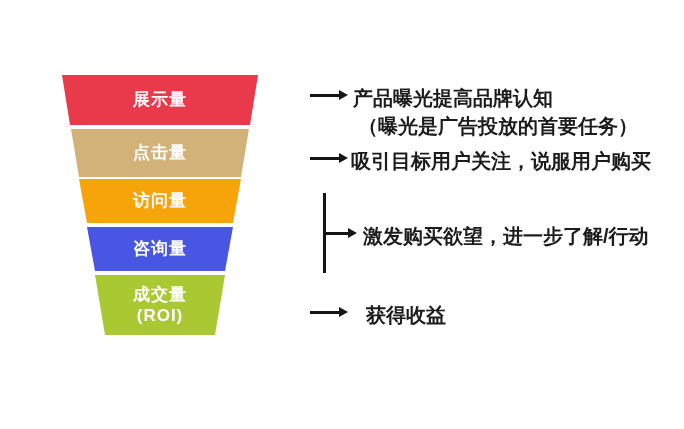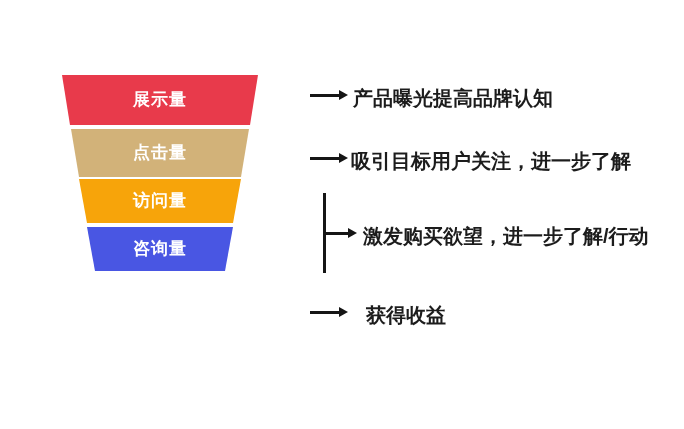--- a/index.html
+++ b/index.html
@@ -46,27 +46,32 @@
     </div>
     <div class="seg seg2" style="background-color: rgb(210, 178, 121);">
       <span>点击量</span>
     </div>
     <div class="seg seg3" style="background-color: rgb(247, 164, 10);">
       <span>访问量</span>
     </div>
     <div class="seg seg4" style="background-color: rgb(73, 86, 227);">
       <span>咨询量</span>
     </div>
+    <div class="seg seg5" style="background-color: rgb(169, 200, 50);">
+      <span>成交量</span>
+      <span>(ROI)</span>
+    </div>
   </div>
 
   <div class="arrow" style="left:310px;top:94px;width:30px;"></div>
   <div class="ann" style="left:353px;top:85px;">产品曝光提高品牌认知</div>
+  <div class="ann" style="left:358px;top:113px;">（曝光是广告投放的首要任务）</div>
 
   <div class="arrow" style="left:310px;top:157px;width:30px;"></div>
-  <div class="ann" style="left:351px;top:148px;">吸引目标用户关注，进一步了解</div>
+  <div class="ann" style="left:351px;top:148px;">吸引目标用户关注，说服用户购买</div>
 
   <div class="vline" style="left:323px;top:193px;height:80px;"></div>
   <div class="arrow" style="left:323px;top:232px;width:26px;"></div>
   <div class="ann" style="left:363px;top:223px;">激发购买欲望，进一步了解/行动</div>
 
   <div class="arrow" style="left:310px;top:311px;width:30px;"></div>
   <div class="ann" style="left:366px;top:302px;">获得收益</div>
 
 </div>
 

